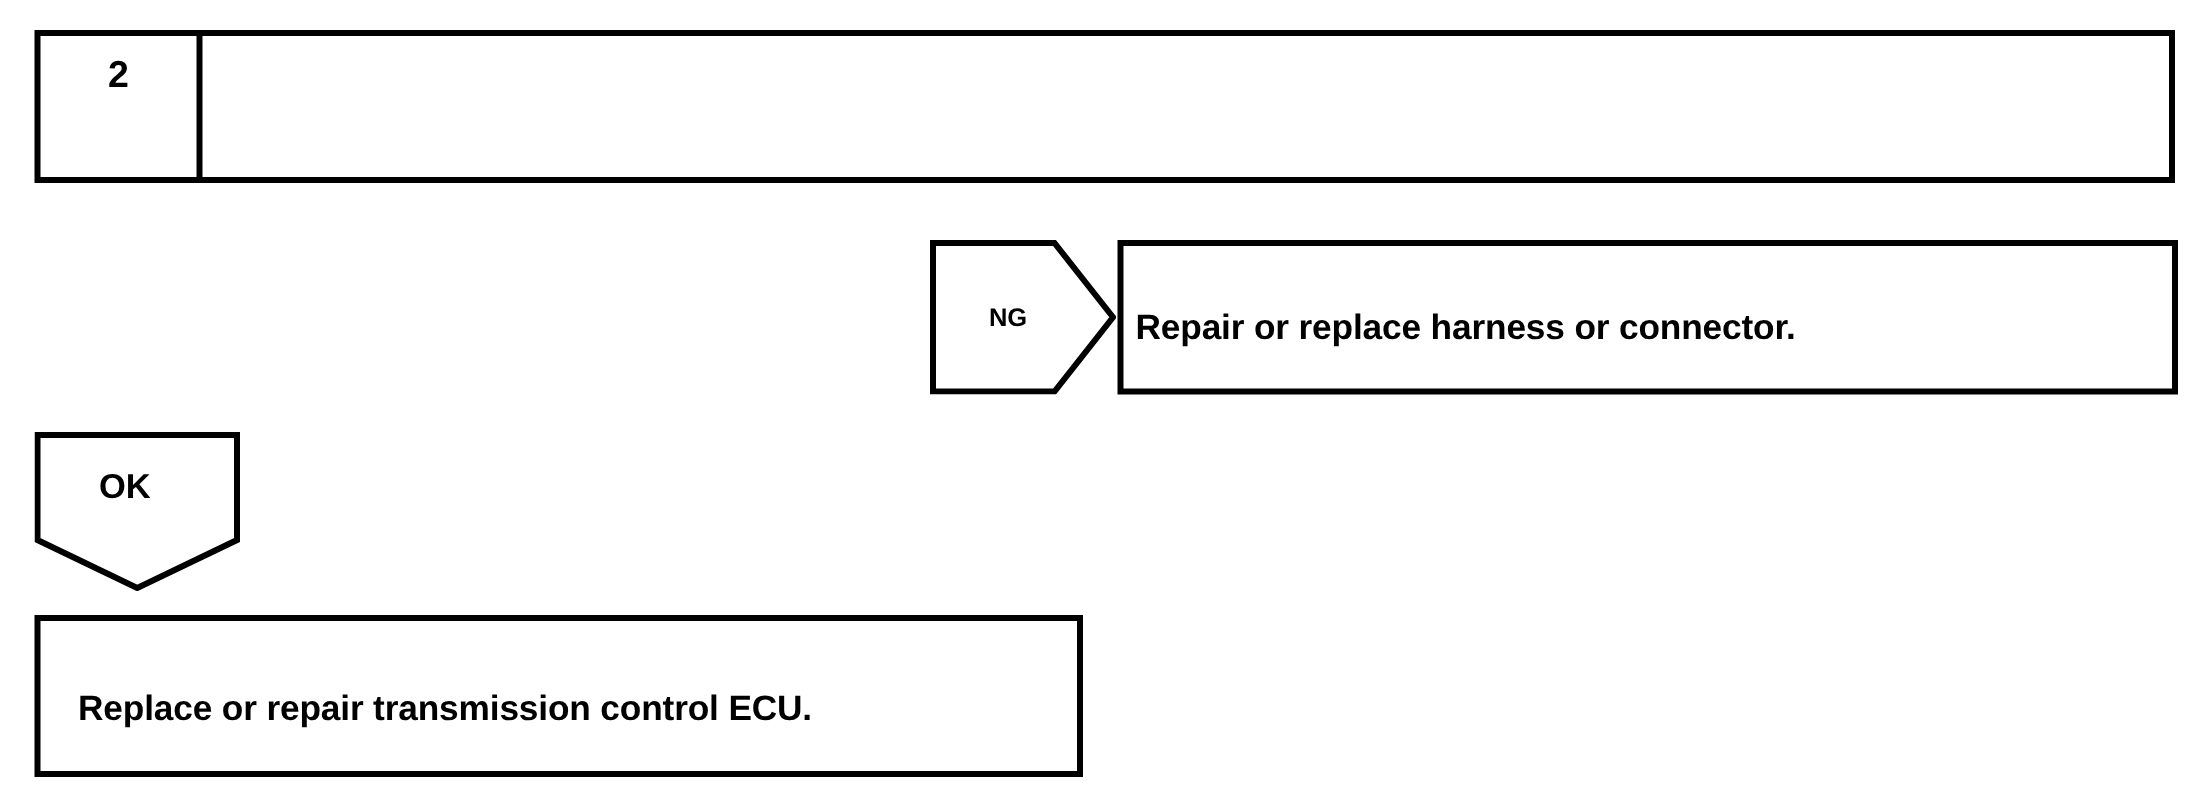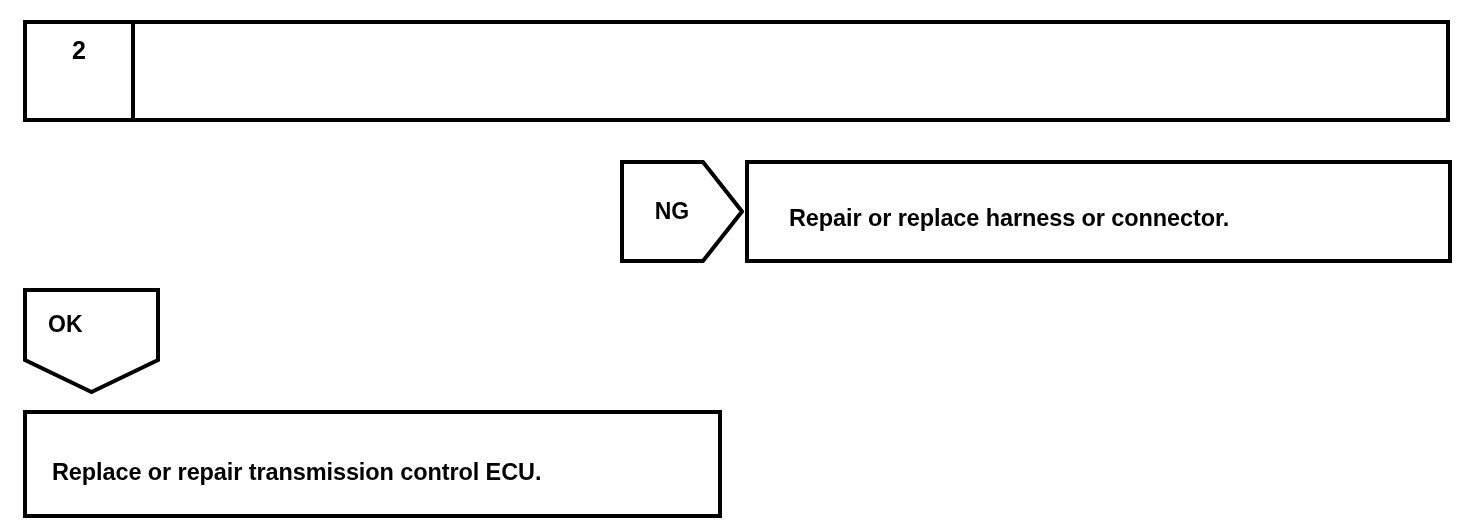--- a/index.html
+++ b/index.html
@@ -74,21 +74,21 @@
   }
   .ng-label {
     position: absolute;
     left: 620px;
     top: 160px;
     width: 104px;
     height: 103px;
     display: flex;
     align-items: center;
     justify-content: center;
-    font-size: 23px;
+    font-size: 17px;
     font-weight: bold;
     color: #000000;
     letter-spacing: 0px;
   }
   .repair-box {
     position: absolute;
     left: 745px;
     top: 160px;
     width: 707px;
     height: 103px;
@@ -100,21 +100,20 @@
     position: absolute;
     left: 8px;
     top: 0;
     height: 108px;
     display: flex;
     align-items: center;
     font-size: 23.5px;
     font-weight: bold;
     color: #000000;
     letter-spacing: -0.1px;
-    margin-left: 32px;
   }
 
   
   .ok-arrow {
     position: absolute;
     left: 23px;
     top: 288px;
     width: 137px;
     height: 106px;
   }
@@ -125,21 +124,21 @@
   }
   .ok-label {
     position: absolute;
     left: 23px;
     top: 288px;
     width: 135px;
     height: 72px;
     display: flex;
     align-items: center;
     justify-content: flex-start;
-    padding-left: 25px;
+    padding-left: 43px;
     box-sizing: border-box;
     font-size: 23px;
     font-weight: bold;
     color: #000000;
   }
 
   
   .result-box {
     position: absolute;
     left: 23px;

